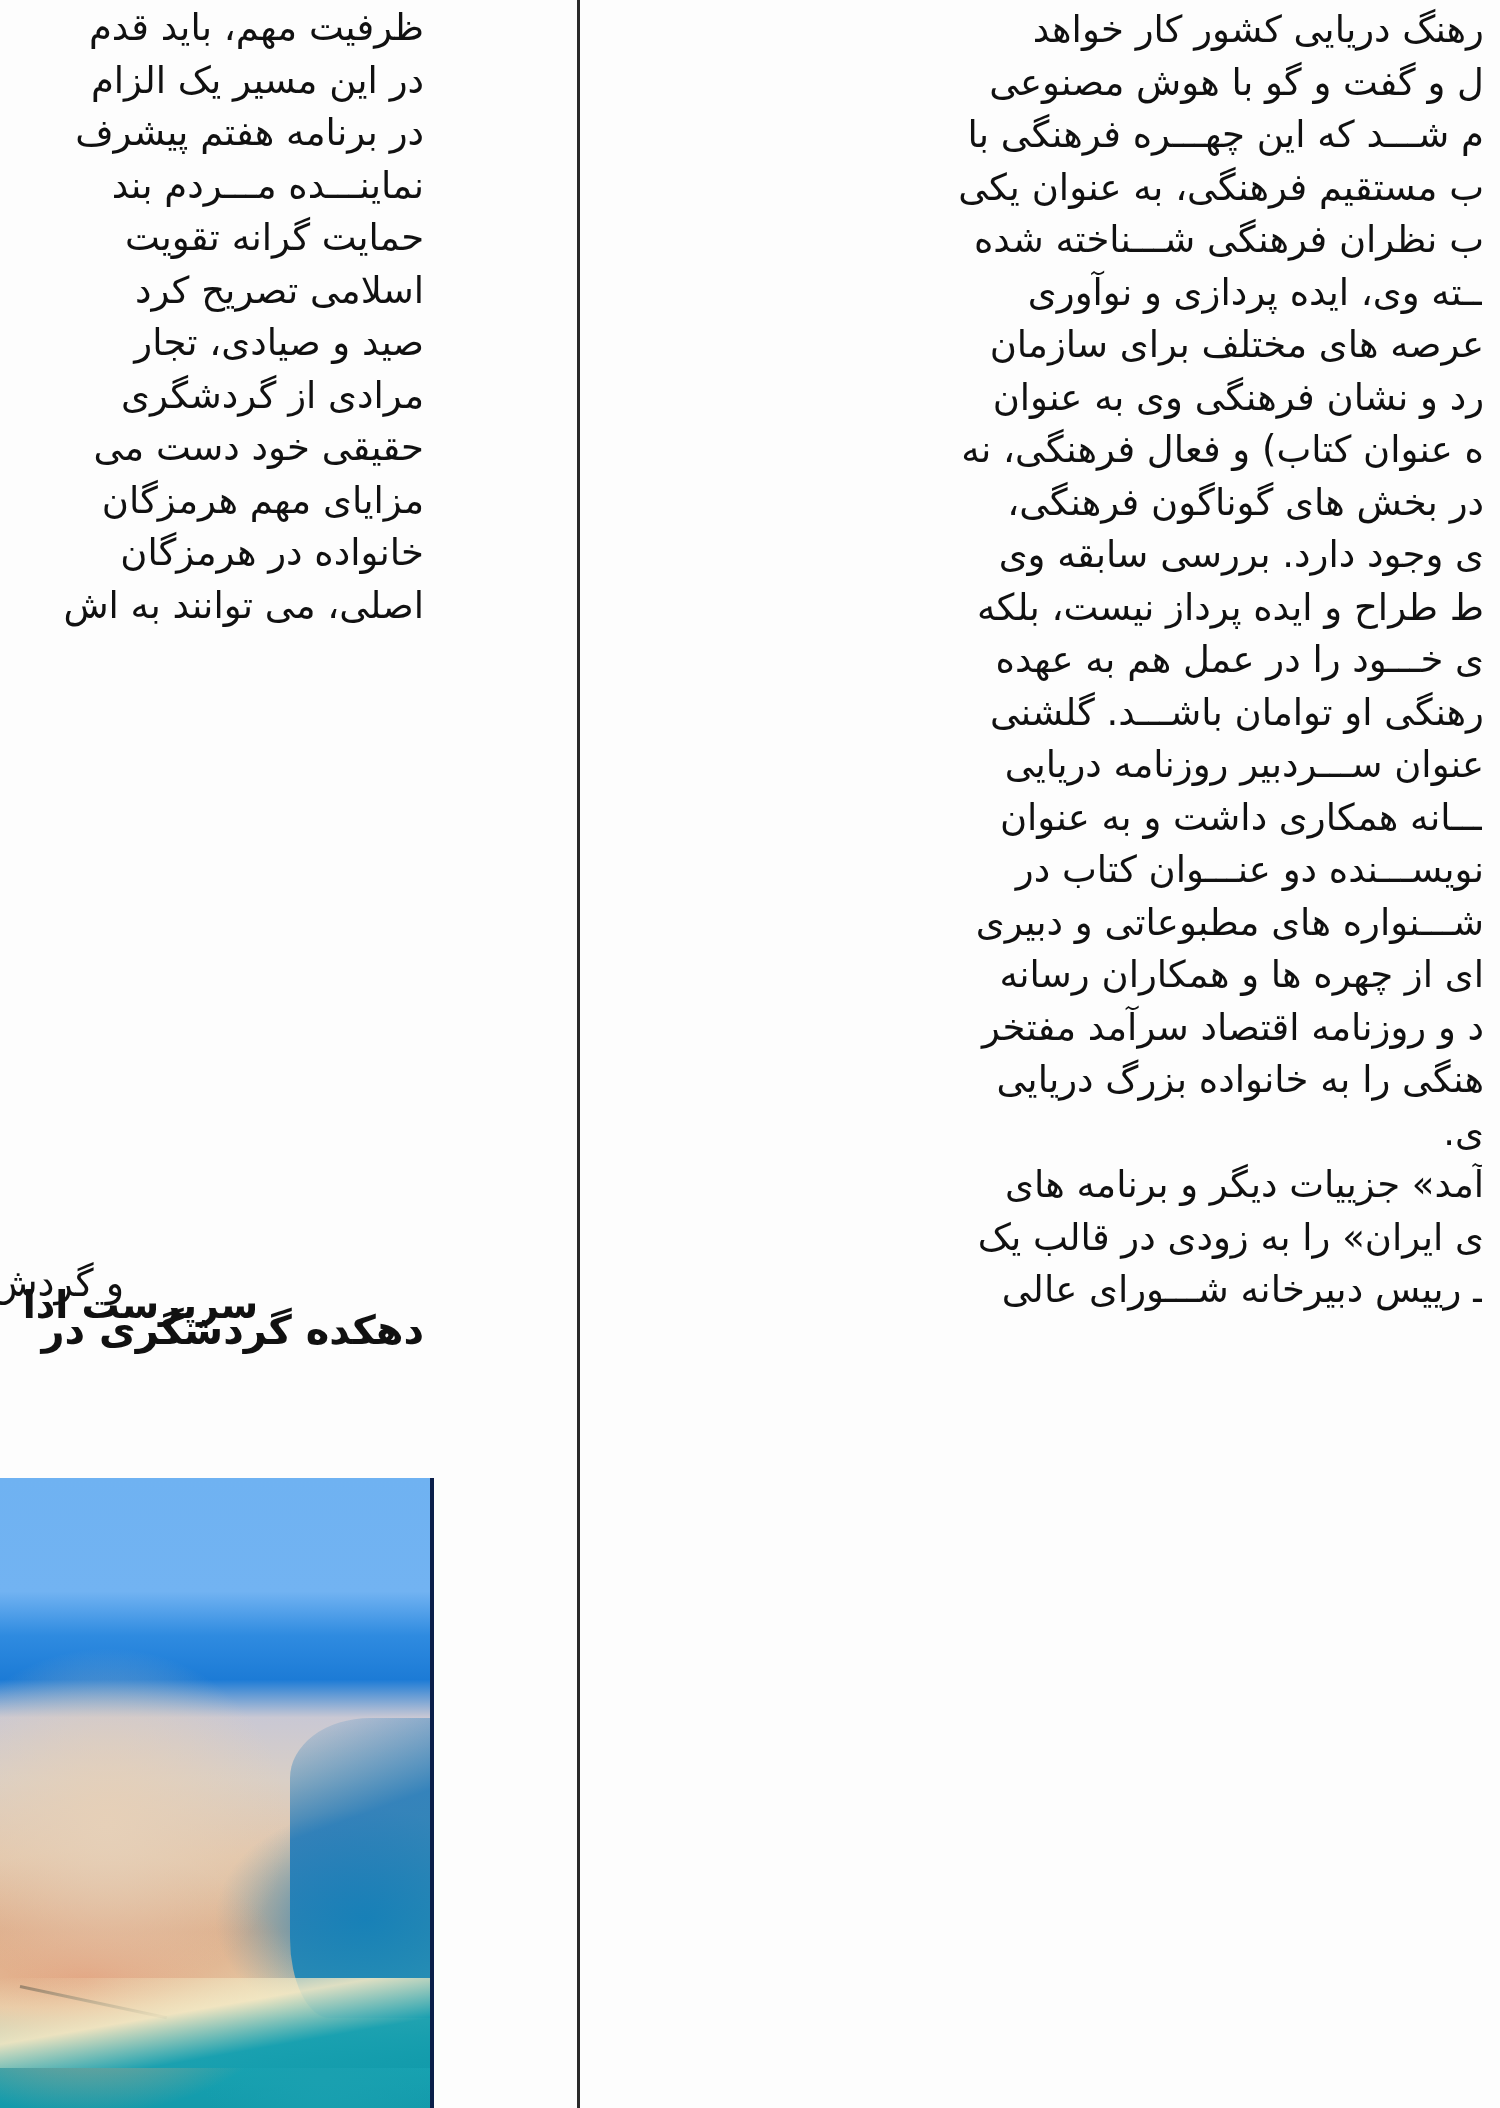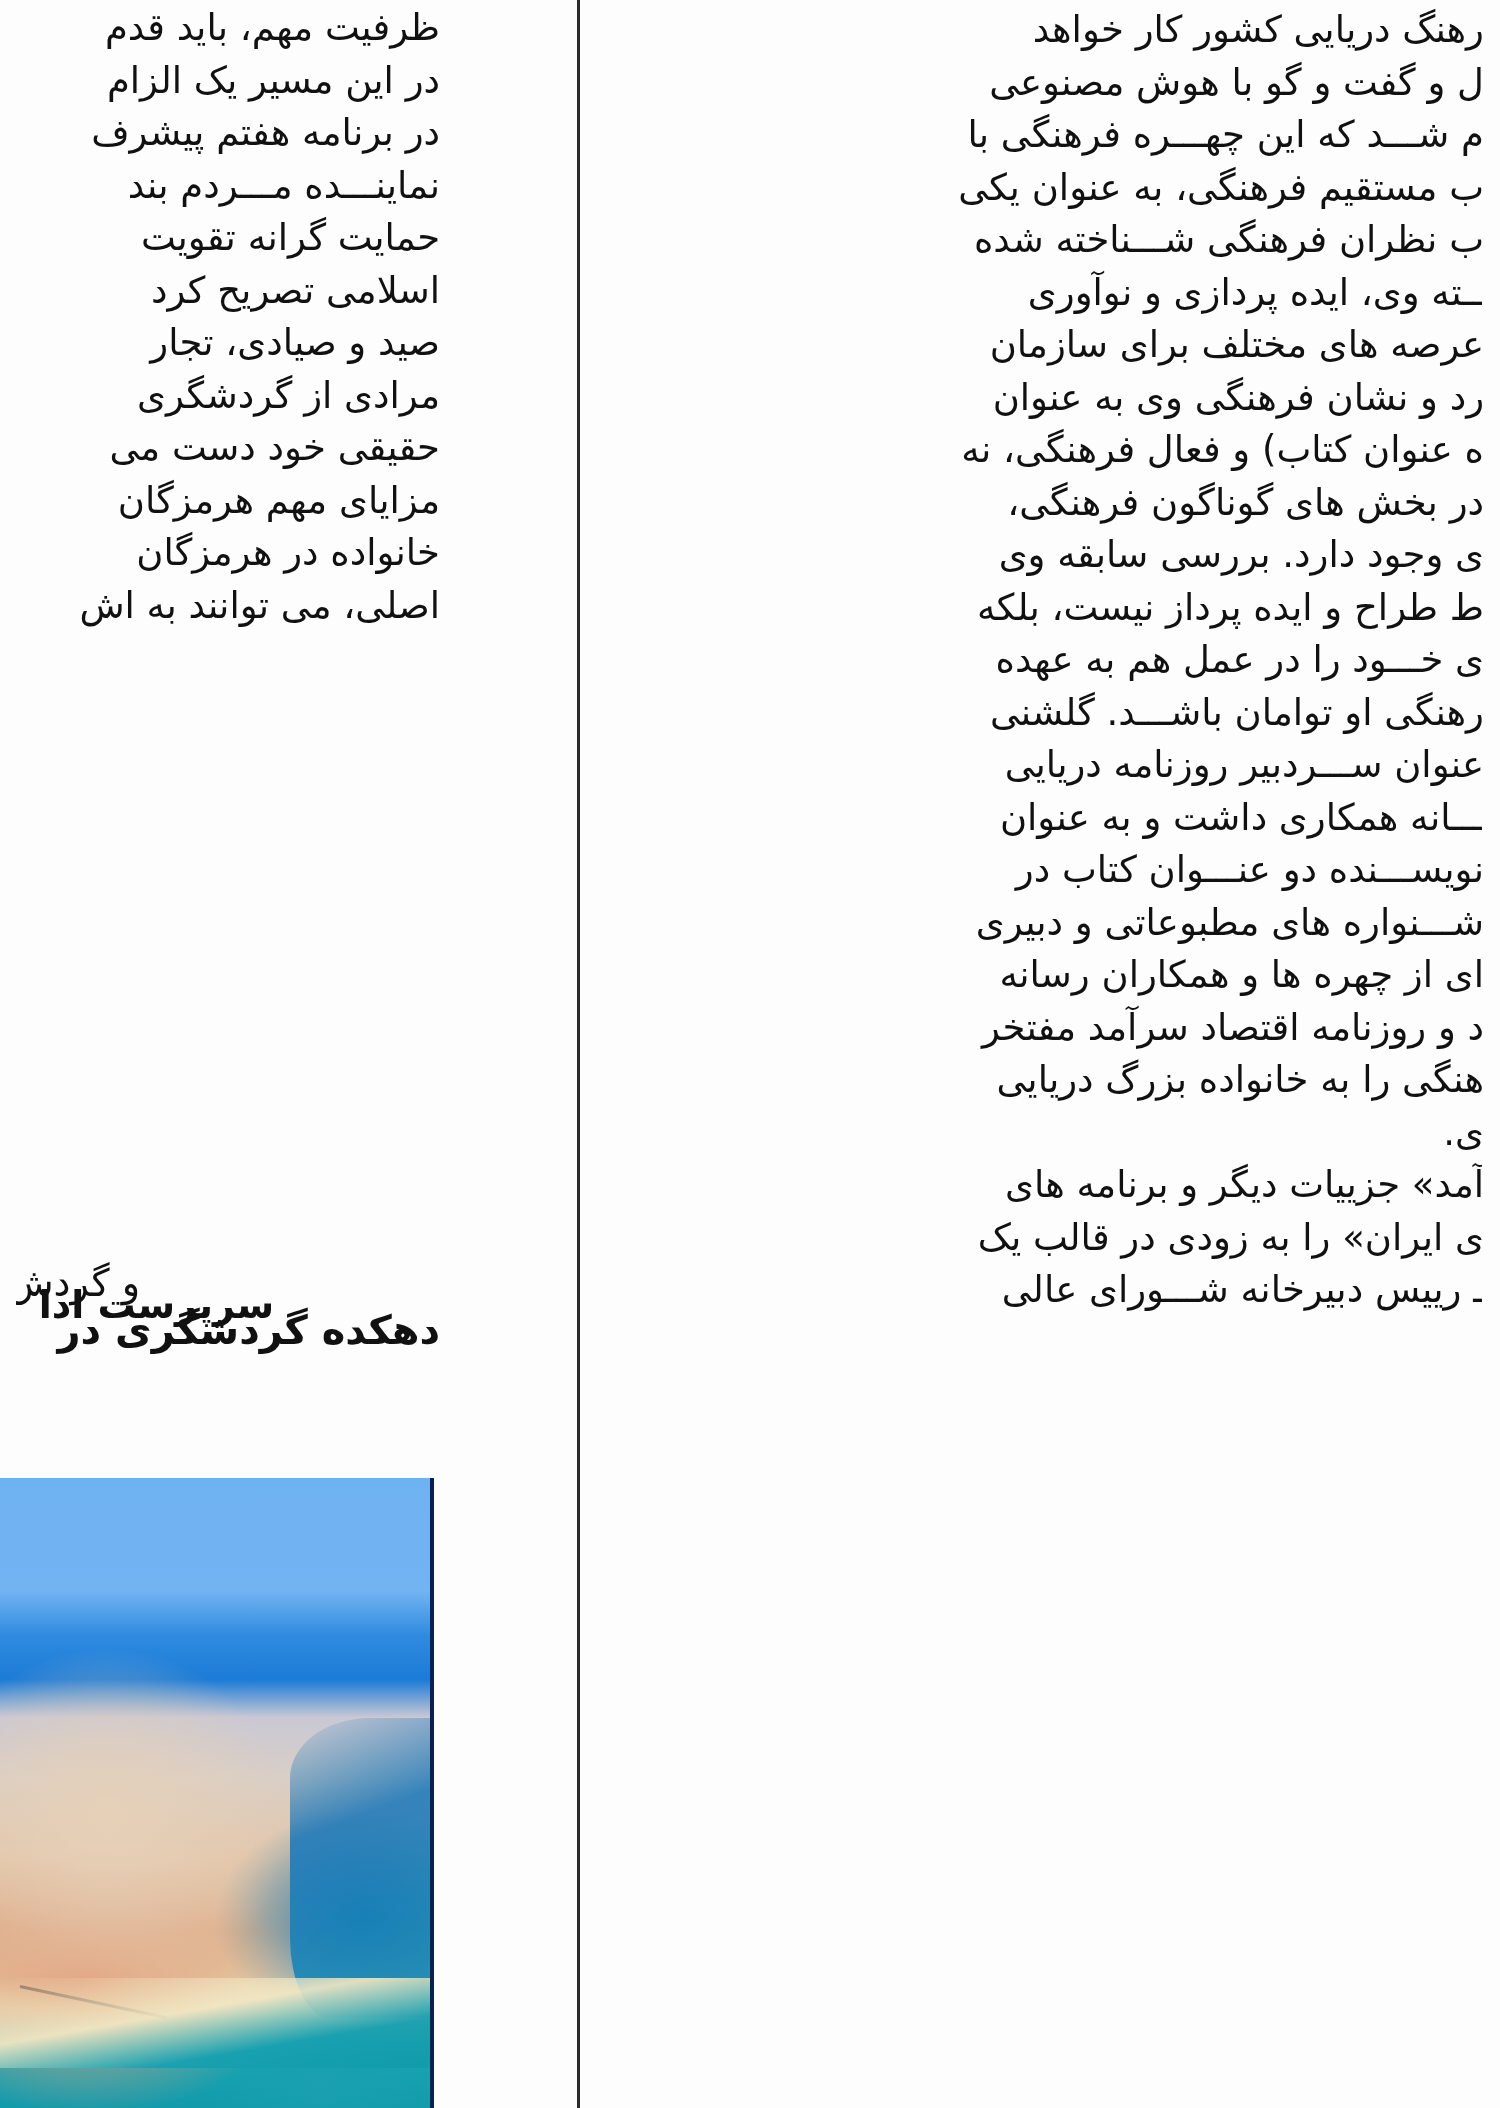--- a/index.html
+++ b/index.html
@@ -24,21 +24,20 @@
     .col {
       position: absolute;
       top: 0;
       overflow: hidden;
       direction: rtl;
     }
     .col-left {
       left: 0;
       width: 424px;
       height: 2108px;
-      margin-left: 16px;
     }
     .col-right {
       left: 772px;
       width: 710px;
       height: 1640px;
     }
     .col-inner {
       position: absolute;
       top: 0;
       right: 0;

